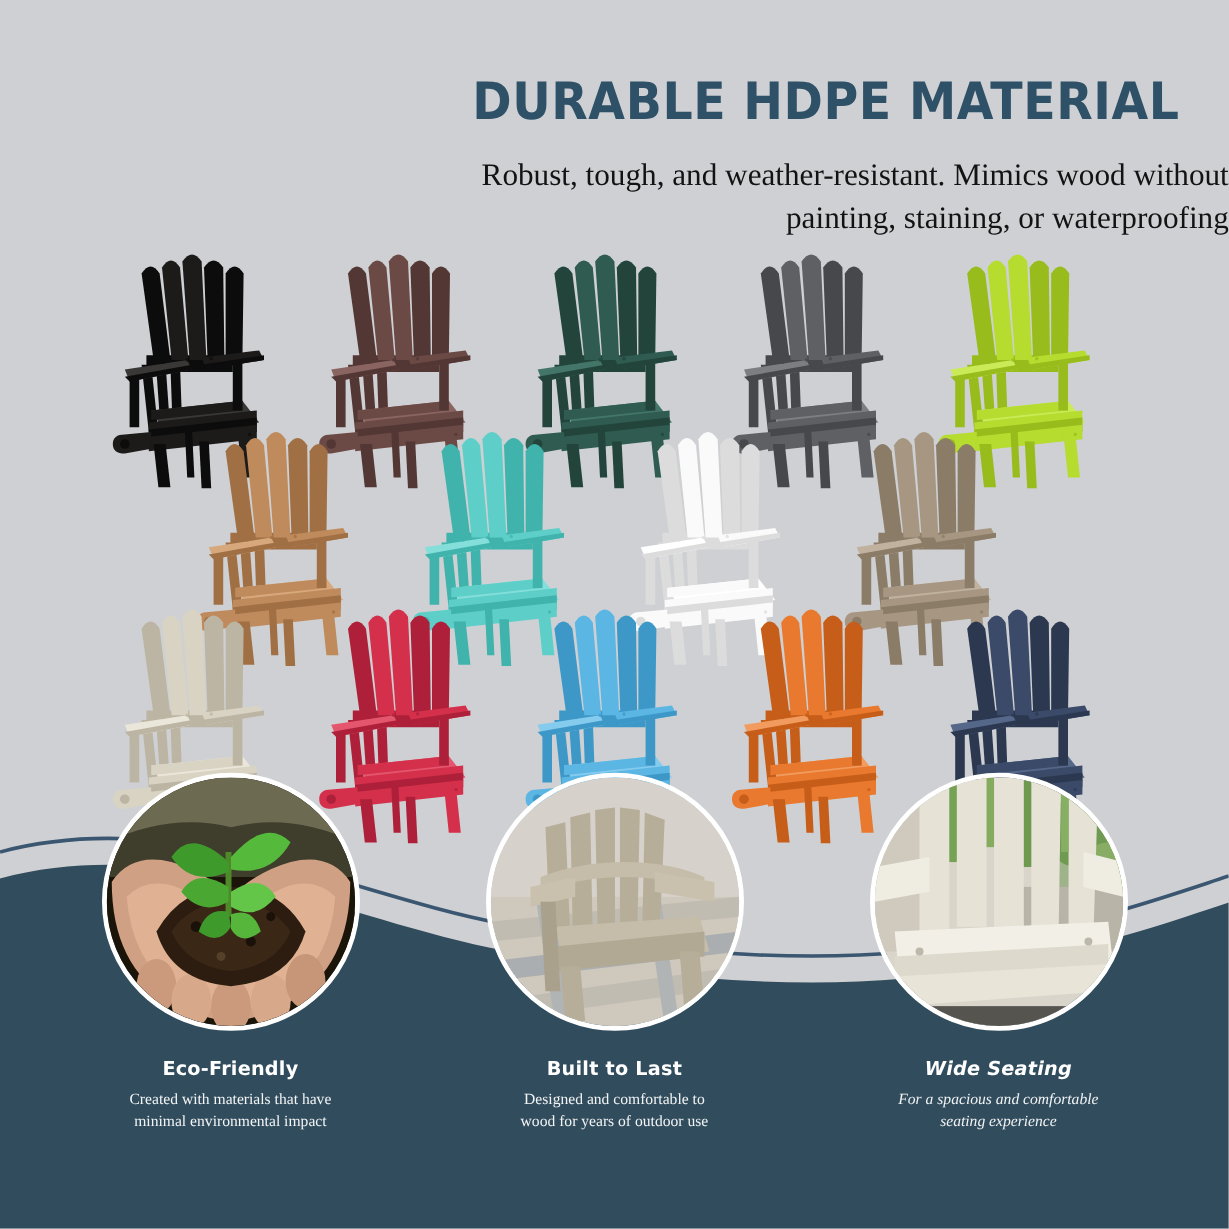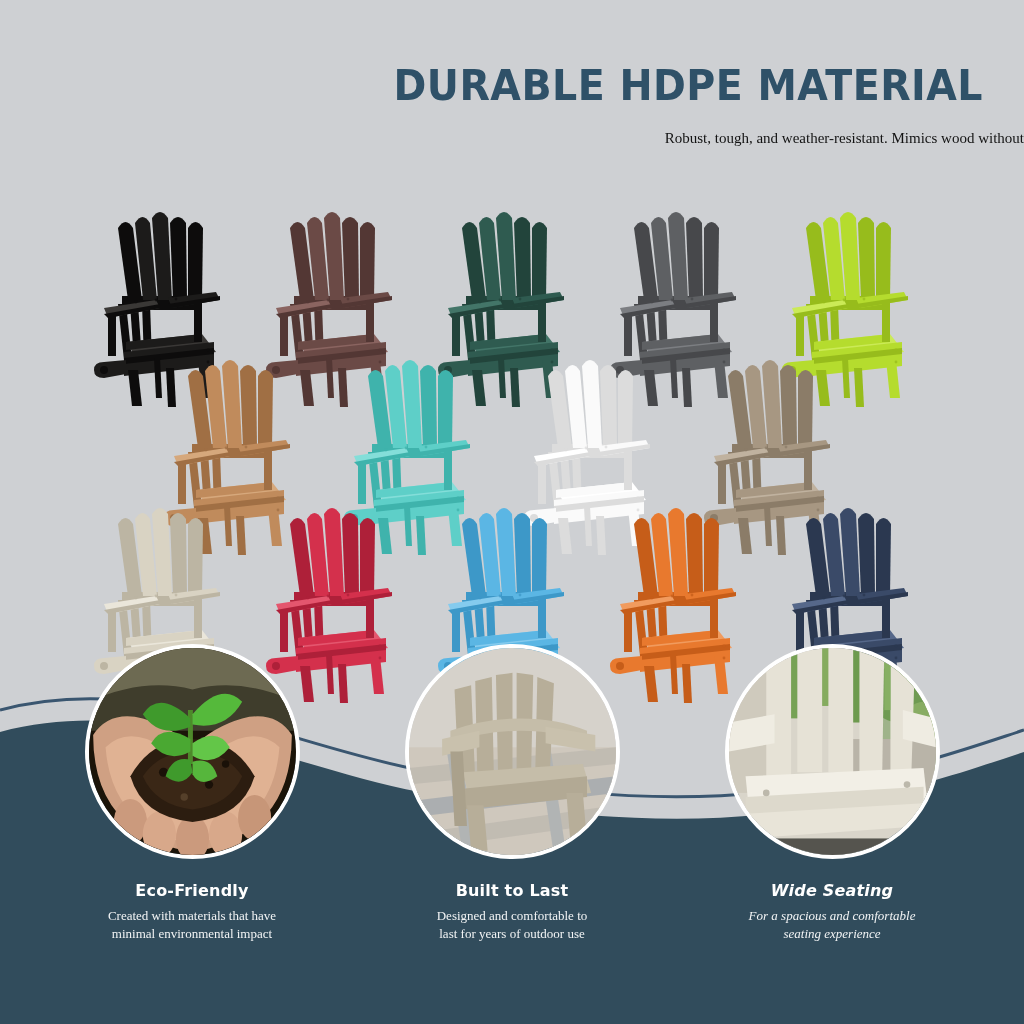--- a/index.html
+++ b/index.html
@@ -24,21 +24,21 @@
     font-family:"DejaVu Sans", sans-serif;
     font-weight:700;
     font-size:43px;
     letter-spacing:0.5px;
     color:#2F5168;
     margin-top:60px;
     transform:scaleX(0.92);
   }
   #subtitle {
     font-family:"Liberation Serif", serif;
-    font-size:15px;
+    font-size:26px;
     line-height:1.38;
     color:#131313;
     margin-top:18px;
   }
 
   
   #chair-grid { position:absolute; left:0; top:192px; width:1024px; z-index:3; }
   .chair-row { display:flex; justify-content:center; }
   .chair-cell { position:relative; }
   .chair-cell svg { display:block; }
@@ -79,20 +79,21 @@
   <svg viewBox="0 0 1024 384" preserveAspectRatio="none">
     <path id="wave-fill" d="M0,92 C150,52 290,128 420,152 C560,178 700,190 830,165 C920,148 975,128 1024,112 L1024,384 L0,384 Z" fill="#314C5C"></path>
     <path id="wave-stroke" fill="none" stroke-width="3" d="M0,70 C150,30 290,106 420,130 C560,156 700,168 830,143 C920,126 975,106 1024,90" stroke="#3A5670"></path>
   </svg>
 </div>
 
 <div id="header">
   <div id="title">DURABLE HDPE MATERIAL</div>
   <div id="subtitle">
     <div>Robust, tough, and weather-resistant. Mimics wood without</div>
+    <div>painting, staining, or waterproofing</div>
   </div>
 </div>
 
 <div id="chair-grid">
     <div class="chair-row" style="position: absolute; left: 0px; top: 0px; width: 1024px;">
       <div class="chair-cell" style="width: 172px;">
   <svg width="150" height="215" viewBox="0 0 150 215" xmlns="http://www.w3.org/2000/svg">
     <g>
 
       <path d="M40,104 L112,104 L112,118 L40,118 Z" fill="#0D0C0C"></path>
@@ -992,21 +993,21 @@
       <path d="M26,60 L84,56 L88,70 L30,76 Z" fill="#c5bda9"></path>
       <path d="M26,68 L86,62 L86,72 L26,78 Z" fill="#b2a994"></path>
       <path d="M28,76 L36,76 L38,98 L30,98 Z" fill="#b7ae99"></path>
       <path d="M76,70 L84,70 L86,94 L78,94 Z" fill="#b7ae99"></path>
       <path d="M20,50 L26,50 L28,86 L22,86 Z" fill="#aaa18c"></path>
     </svg>
       </div>
       <div class="feature-title">Built to Last</div>
       <div class="feature-desc">
         <div>Designed and comfortable to</div>
-        <div>last for years of outdoor use</div>
+        <div>wood for years of outdoor use</div>
       </div>
     </div>
     <div class="feature" style="left: 672px; font-style: italic;">
       <div class="feature-photo">
         <svg viewBox="0 0 100 100" preserveAspectRatio="xMidYMid slice">
     <rect width="100" height="100" fill="#d9d5ca"></rect>
     <rect x="64" y="0" width="36" height="60" fill="#9fb38a"></rect>
     <circle cx="82" cy="22" r="14" fill="#6f9a52"></circle>
     <circle cx="94" cy="36" r="10" fill="#88ac63"></circle>
     <rect x="58" y="44" width="42" height="26" fill="#b9b4a8"></rect>

